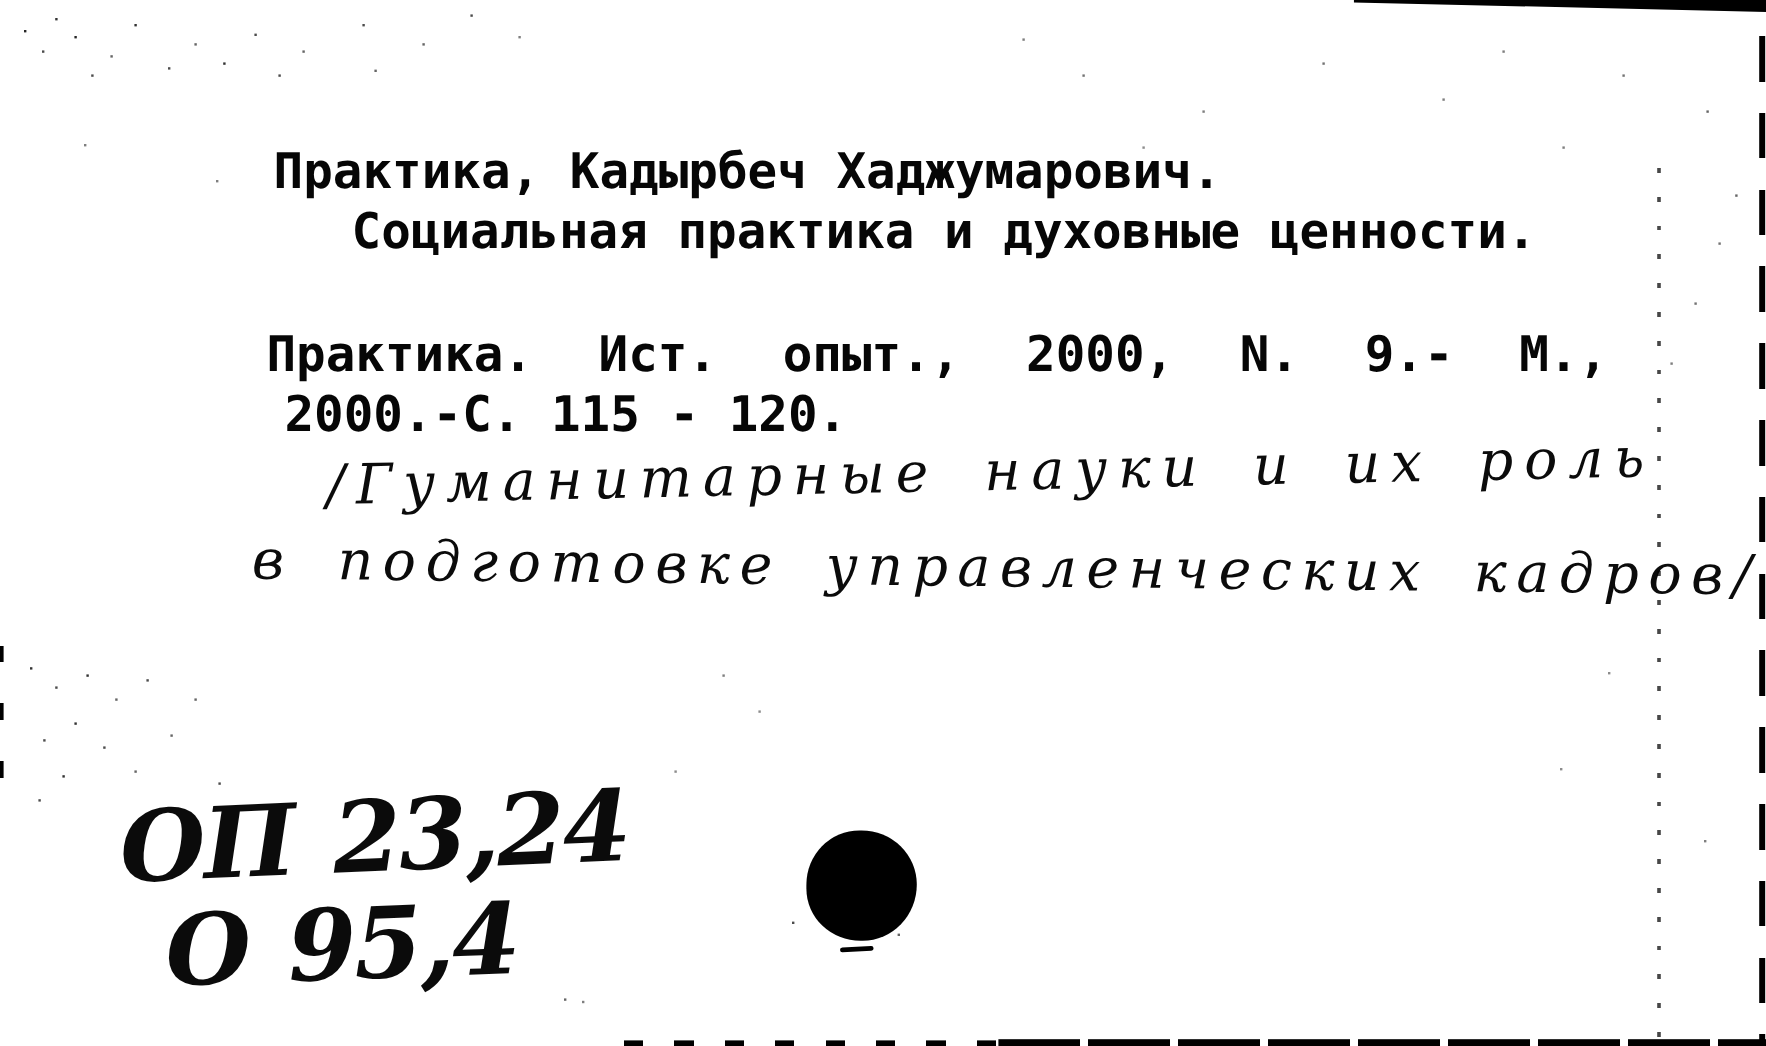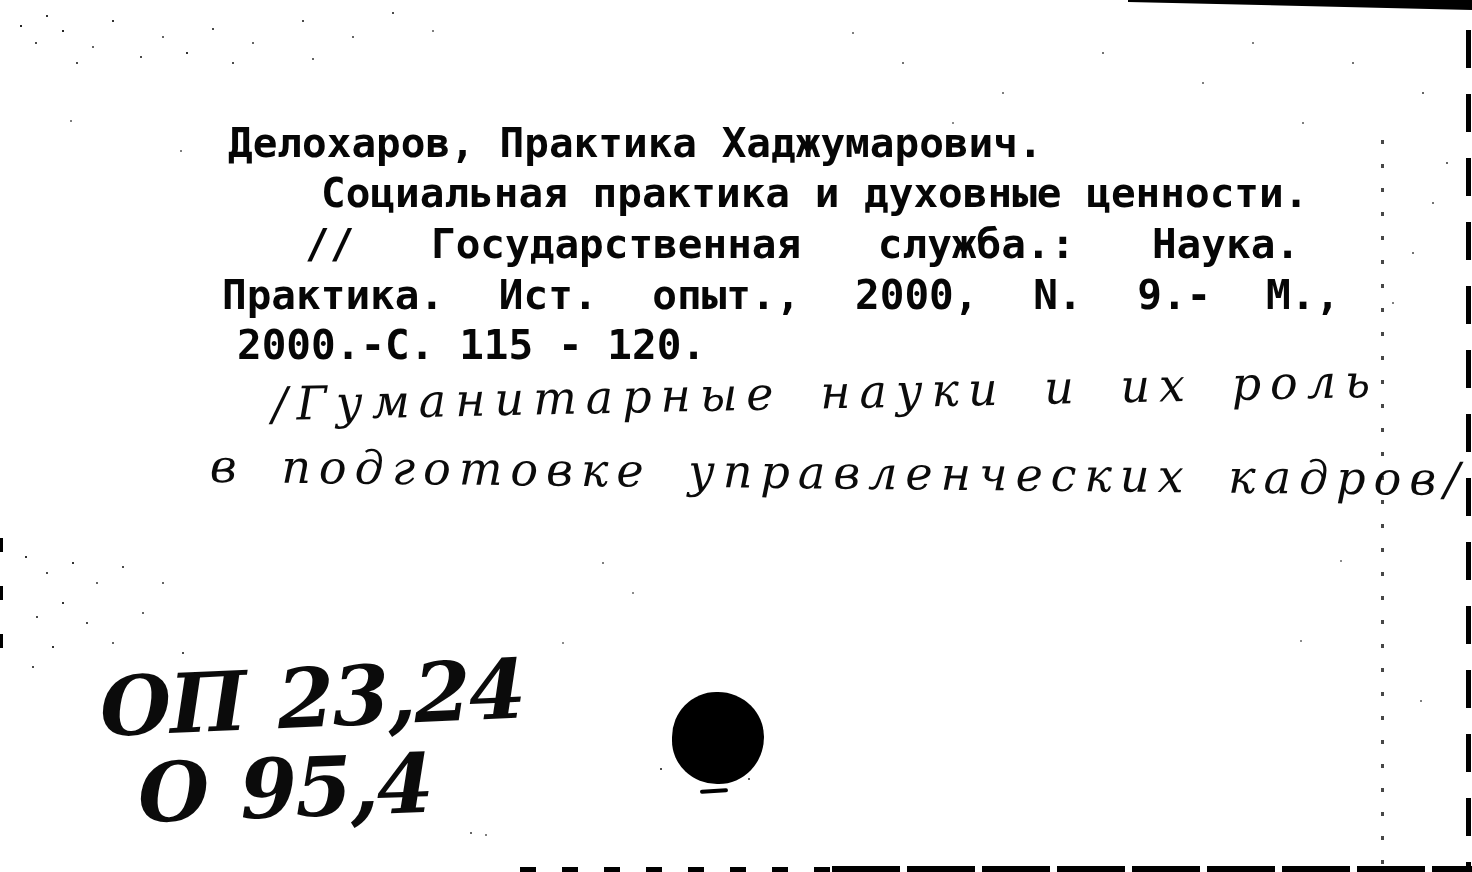--- a/index.html
+++ b/index.html
@@ -21,21 +21,21 @@
     position: absolute;
     font-family: "DejaVu Sans Mono", monospace;
     font-weight: bold;
     font-size: 41px;
     line-height: 1;
     color: #060606;
     white-space: nowrap;
     letter-spacing: 0;
   }
   .t1 { left: 228px; top: 123px; }
-  .t2 { left: 293px; top: 173px; margin-left: 28px; }
+  .t2 { left: 293px; top: 173px; }
   .t3 { left: 305px; top: 224px; width: 995px;  white-space: normal; text-align: justify; text-align-last: justify; }
   .t4 { left: 222px; top: 275px; width: 1118px; white-space: normal; text-align: justify; text-align-last: justify; }
   .t5 { left: 237px; top: 325px; }
 
   
   .hand {
     position: absolute;
     font-family: "DejaVu Serif", serif;
     font-style: italic;
     color: #0b0b0b;
@@ -147,23 +147,22 @@
       1340px 560px rgba(0,0,0,.45), 1300px 640px rgba(0,0,0,.45), 1420px 700px rgba(0,0,0,.5),
       470px 832px rgba(0,0,0,.6), 485px 834px rgba(0,0,0,.5),
       660px 768px rgba(0,0,0,.7), 748px 778px rgba(0,0,0,.6);
   }
 </style>
 </head>
 <body>
 
 <div class="card">
 
-  <div class="typed t1">Делохаров, Практика Хаджумарович.</div>
+  <div class="typed t1">Практика, Кадырбеч Хаджумарович.</div>
   <div class="typed t2">Социальная практика и духовные ценности.</div>
-  <div class="typed t3">// Государственная служба.: Наука.</div>
   <div class="typed t4">Практика. Ист. опыт., 2000, N. 9.- М.,</div>
   <div class="typed t5">2000.-С. 115 - 120.</div>
 
   <div class="hand hw1">/Гуманитарные науки и их роль</div>
   <div class="hand hw2">в подготовке управленческих кадров/</div>
 
   <div class="hand cn1">ОП 23,24</div>
   <div class="hand cn2">О 95,4</div>
 
   <div class="hole"></div>

